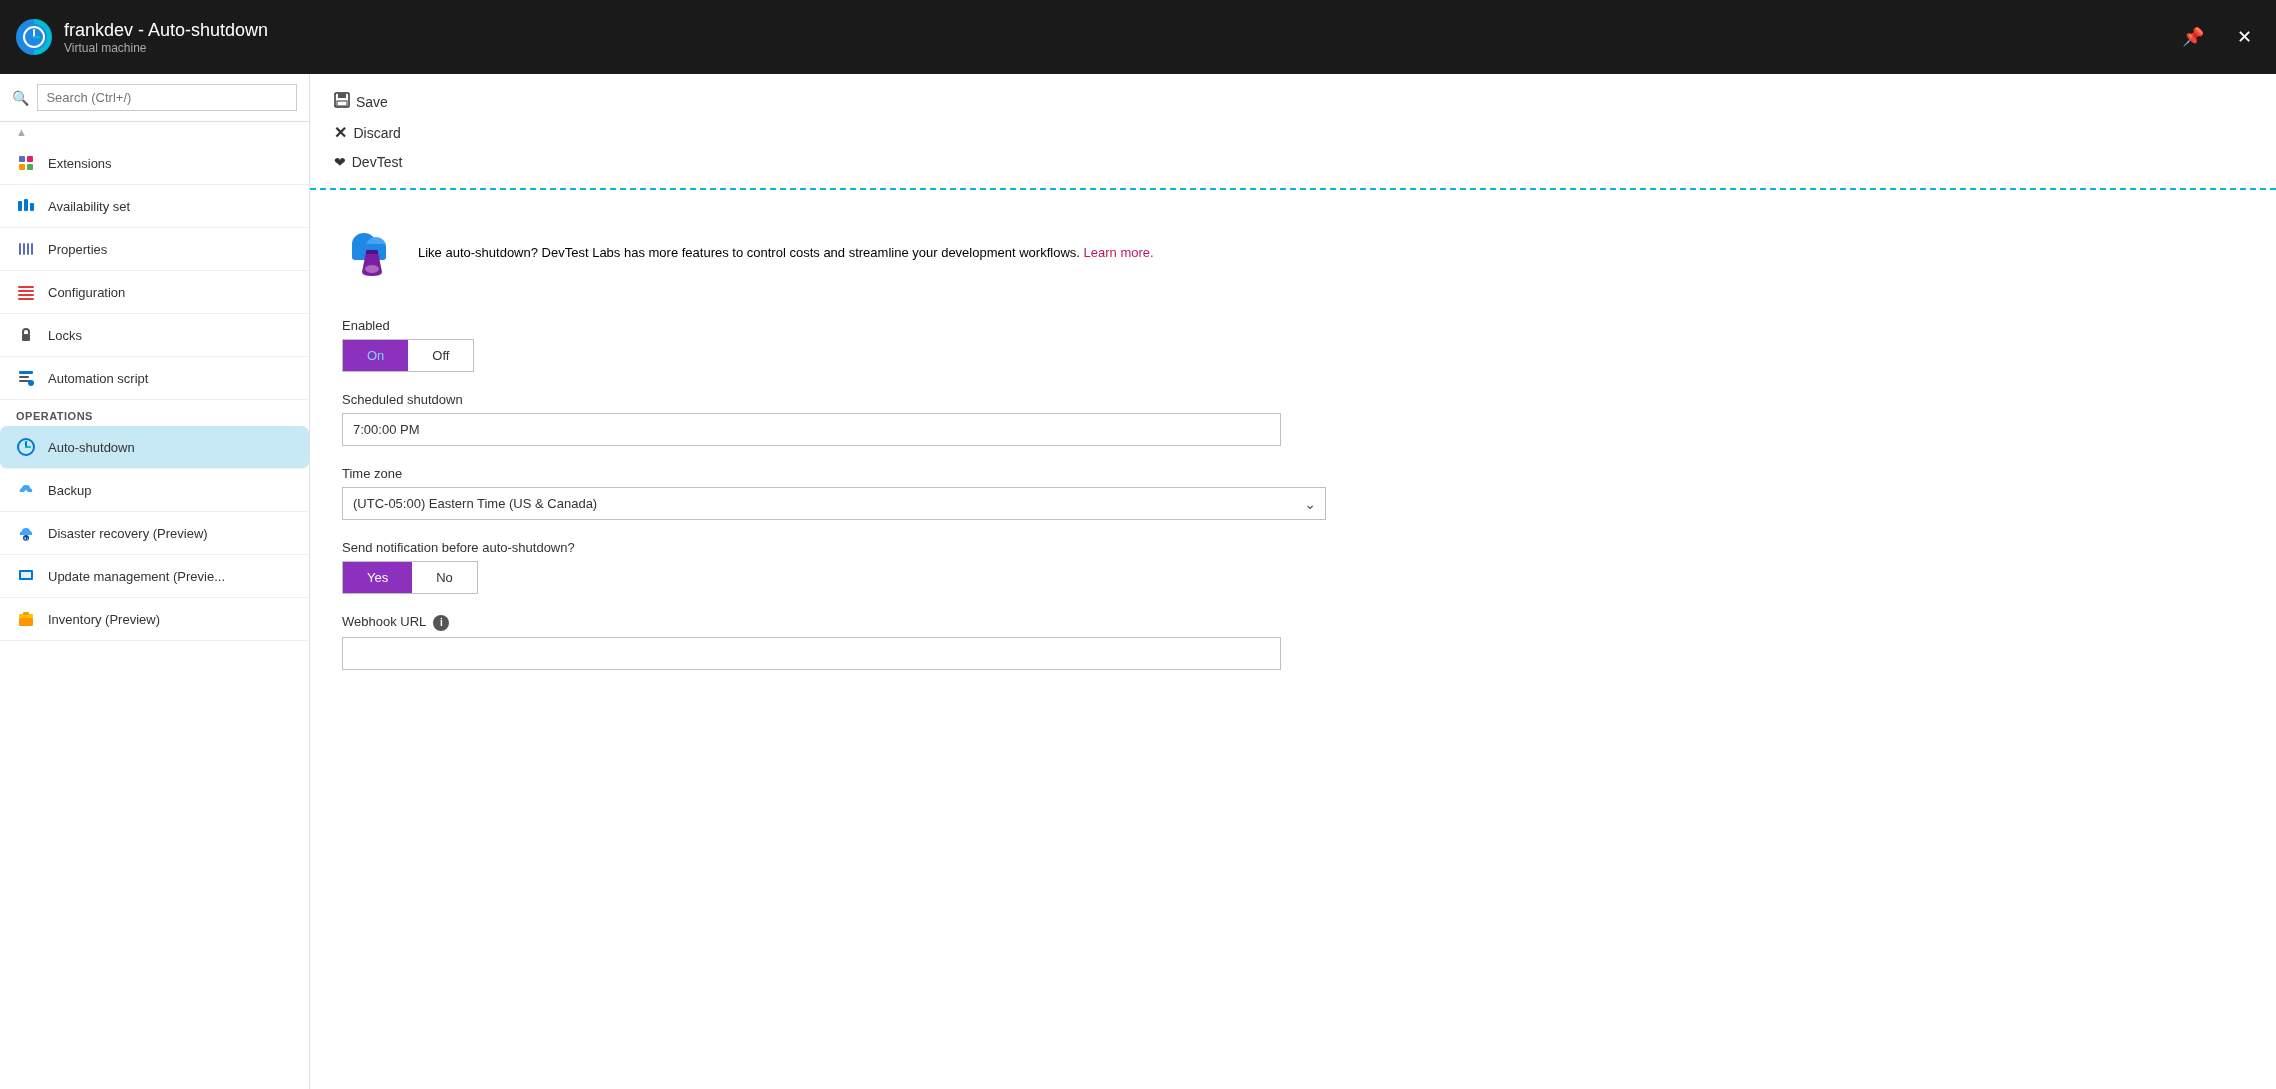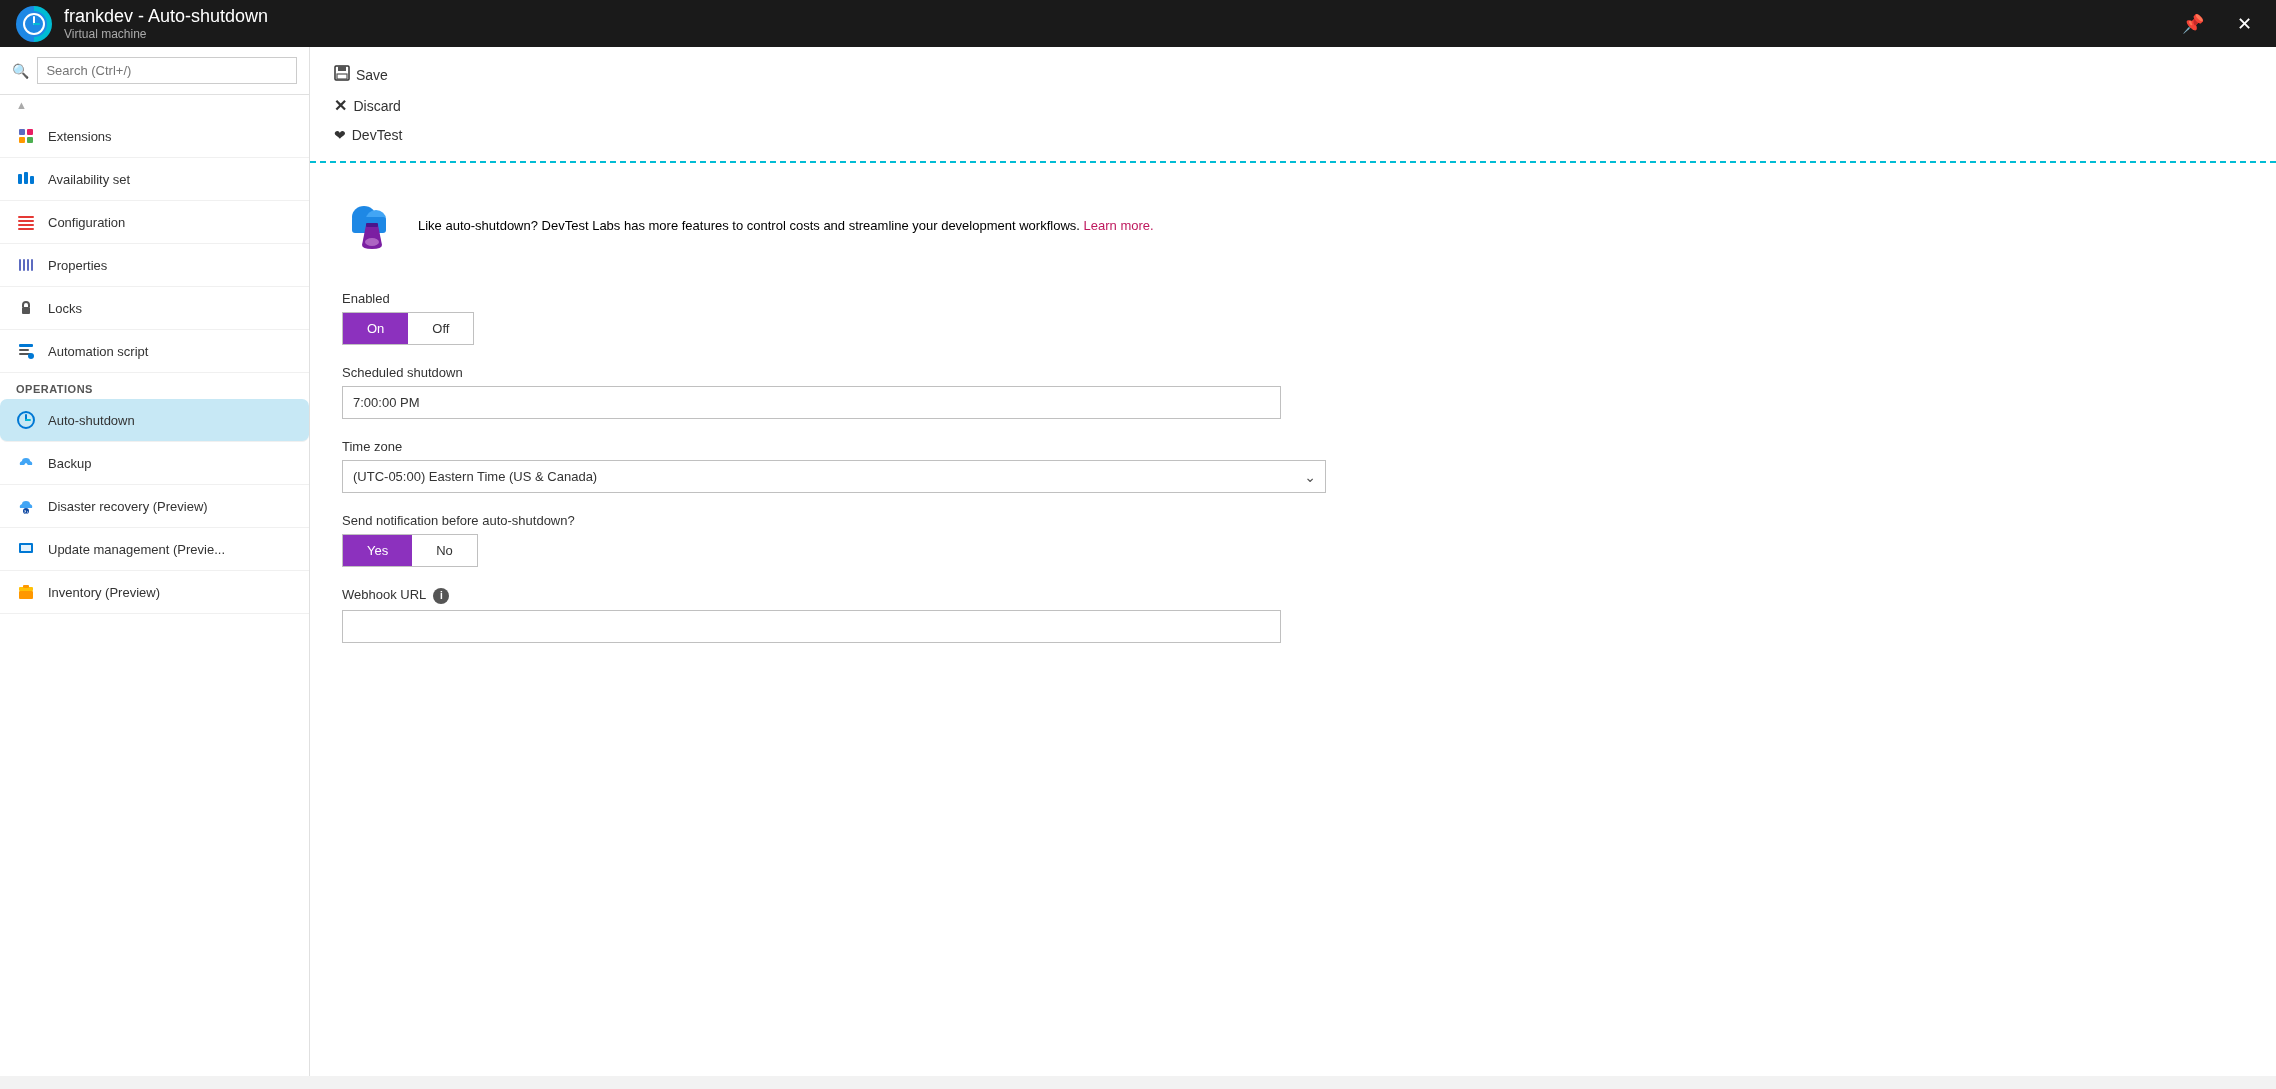--- a/index.html
+++ b/index.html
@@ -5,21 +5,21 @@
     * { box-sizing: border-box; margin: 0; padding: 0; }
     body { font-family: 'Segoe UI', Arial, sans-serif; font-size: 13px; background: #f2f2f2; overflow: hidden; height: 1089px; width: 2276px; }
 
     
     .titlebar {
       background: #1a1a1a;
       color: #fff;
       display: flex;
       align-items: center;
       padding: 0 16px;
-      height: 47px;
+      height: 74px;
       justify-content: space-between;
     }
     .titlebar-left { display: flex; align-items: center; gap: 12px; }
     .titlebar-icon {
       width: 36px; height: 36px;
       background: conic-gradient(#00bcd4 0deg 180deg, #1e88e5 180deg 360deg);
       border-radius: 50%;
       display: flex; align-items: center; justify-content: center;
       font-size: 18px;
     }
@@ -134,21 +134,21 @@
     }
     .toggle-btn {
       padding: 8px 24px;
       border: none;
       cursor: pointer;
       font-size: 13px;
       font-family: 'Segoe UI', Arial, sans-serif;
       background: #fff;
       color: #333;
     }
-    .toggle-btn.active-on { background: #8c31be; color: #ffffff; }
+    .toggle-btn.active-on { background: #8c31be; color: #7dd3fc; }
     .toggle-btn.active-yes { background: #8c31be; color: #fff; }
 
     
     .text-input {
       width: 939px;
       padding: 8px 10px;
       border: 1px solid #c0c0c0;
       font-size: 13px;
       font-family: 'Segoe UI', Arial, sans-serif;
       outline: none;
@@ -291,39 +291,39 @@
               <rect x="7" y="2" width="4" height="12" fill="#0078d4" rx="1"></rect>
               <rect x="13" y="6" width="4" height="8" fill="#0078d4" rx="1"></rect>
             </svg>
         </span>
         <span>Availability set</span>
       </div>
 
       <div class="sidebar-item">
         <span class="item-icon">
           <svg width="18" height="18" viewBox="0 0 18 18">
+            <rect x="2" y="3" width="2" height="12" fill="#5c6bc0" rx="1"></rect>
+            <rect x="6" y="3" width="2" height="12" fill="#5c6bc0" rx="1"></rect>
+            <rect x="10" y="3" width="2" height="12" fill="#5c6bc0" rx="1"></rect>
+            <rect x="14" y="3" width="2" height="12" fill="#5c6bc0" rx="1"></rect>
+          </svg>
+        </span>
+        <span>Properties</span>
+      </div>
+
+      <div class="sidebar-item">
+        <span class="item-icon">
+          <svg width="18" height="18" viewBox="0 0 18 18">
               <rect x="1" y="3" width="16" height="2" fill="#e53935" rx="1"></rect>
               <rect x="1" y="7" width="16" height="2" fill="#e53935" rx="1"></rect>
               <rect x="1" y="11" width="16" height="2" fill="#e53935" rx="1"></rect>
               <rect x="1" y="15" width="16" height="2" fill="#e53935" rx="1"></rect>
             </svg>
         </span>
         <span>Configuration</span>
-      </div>
-
-      <div class="sidebar-item">
-        <span class="item-icon">
-          <svg width="18" height="18" viewBox="0 0 18 18">
-            <rect x="2" y="3" width="2" height="12" fill="#5c6bc0" rx="1"></rect>
-            <rect x="6" y="3" width="2" height="12" fill="#5c6bc0" rx="1"></rect>
-            <rect x="10" y="3" width="2" height="12" fill="#5c6bc0" rx="1"></rect>
-            <rect x="14" y="3" width="2" height="12" fill="#5c6bc0" rx="1"></rect>
-          </svg>
-        </span>
-        <span>Properties</span>
       </div>
 
       <div class="sidebar-item">
         <span class="item-icon">
           <svg width="18" height="18" viewBox="0 0 18 18">
             <rect x="5" y="8" width="8" height="7" fill="#555" rx="1"></rect>
             <path d="M6 8V6a3 3 0 016 0v2" fill="none" stroke="#555" stroke-width="2"></path>
           </svg>
         </span>
         <span>Locks</span>

